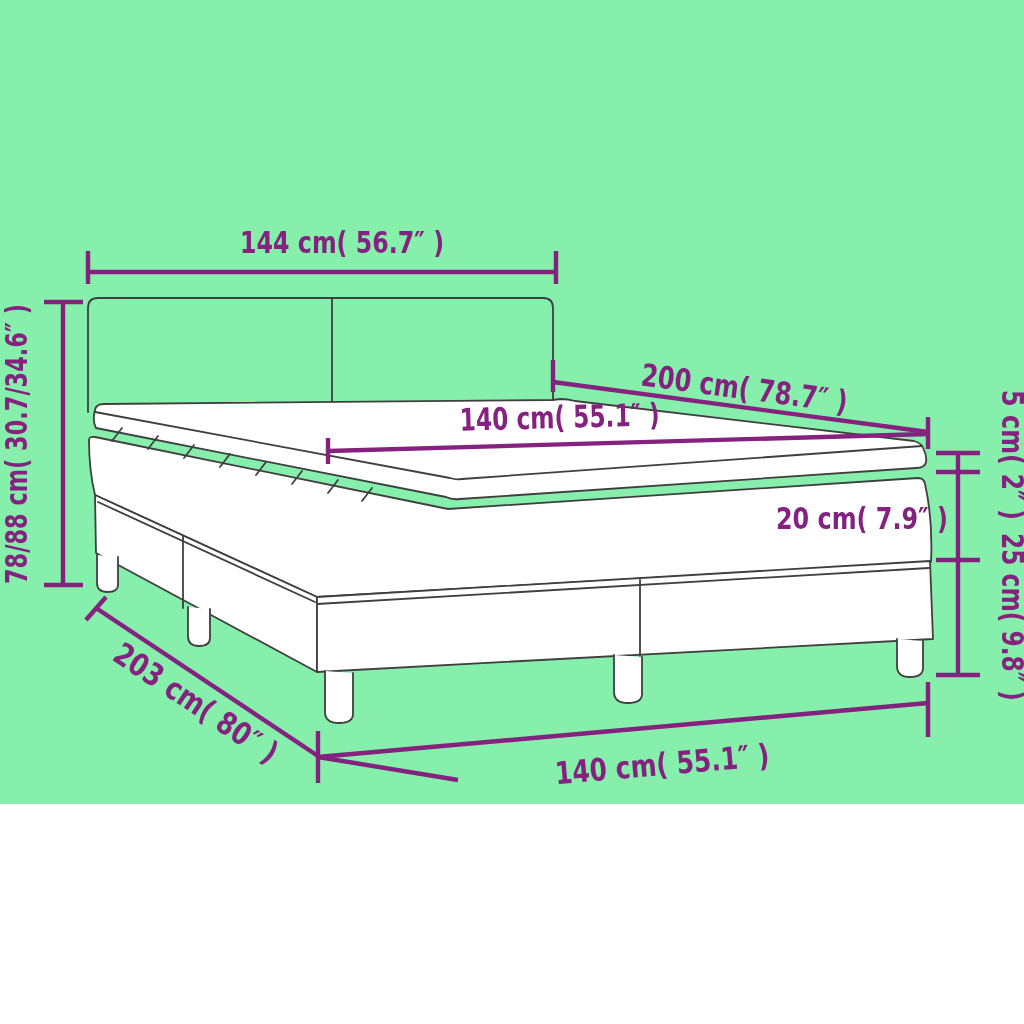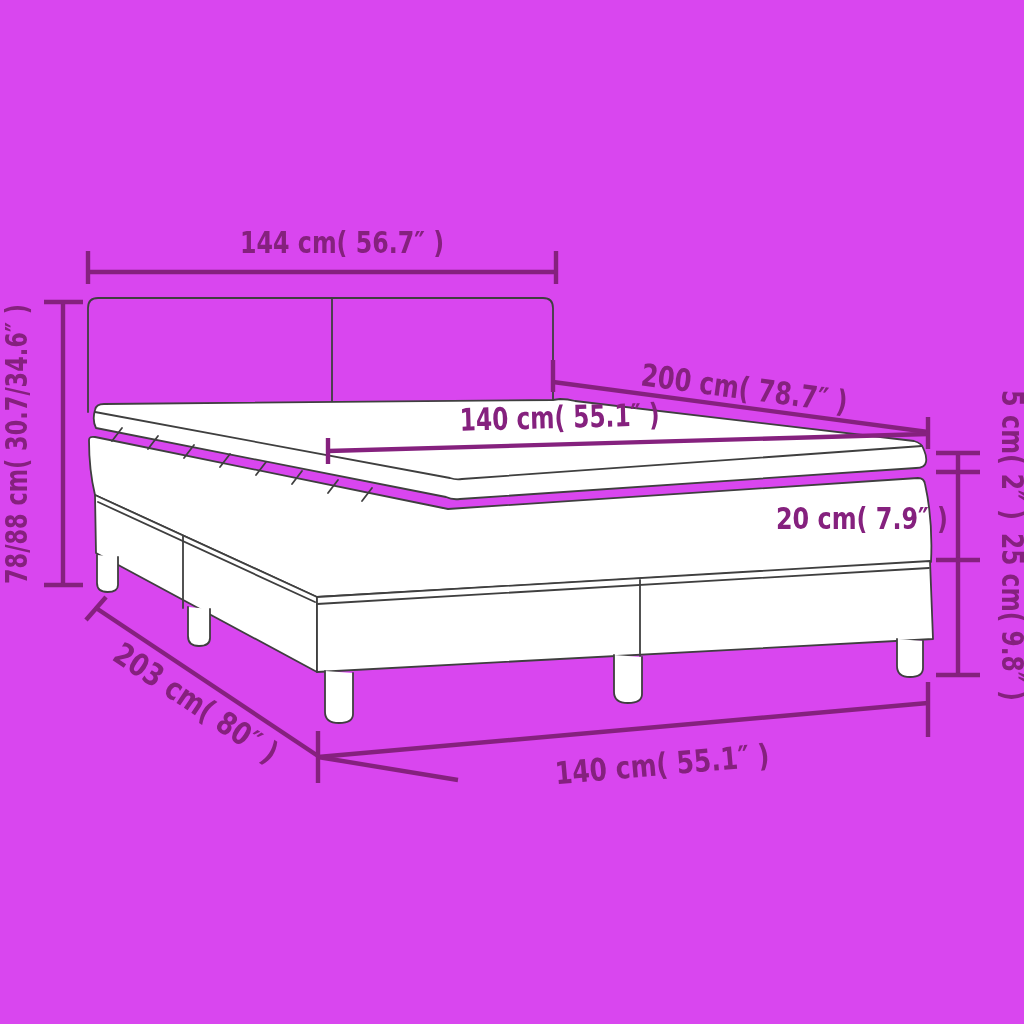--- a/index.html
+++ b/index.html
@@ -1,16 +1,16 @@
 <!DOCTYPE html>
 <html><head>
 <meta charset="utf-8">
 <style>
   html,body{margin:0;padding:0;background:#ffffff;}
-  .stage{width:1024px;height:1024px;position:relative;background:#d946ef;overflow:hidden;}
+  .stage{width:1024px;height:804px;position:relative;background:#86efac;overflow:hidden;}
   svg{display:block;}
   .outline{fill:none;stroke:#3f3f3f;stroke-width:1.8;stroke-linecap:round;stroke-linejoin:round;}
   .outline-fill{fill:#ffffff;stroke:#3f3f3f;stroke-width:1.8;stroke-linecap:round;stroke-linejoin:round;}
   .dim{stroke:#85217e;stroke-width:4.4;stroke-linecap:butt;fill:none;}
   .dim-label{font-family:"DejaVu Sans","Liberation Sans",sans-serif;font-weight:bold;font-size:31px;fill:#85217e;}
 </style>
 </head>
 <body>
 
 <div class="stage">

